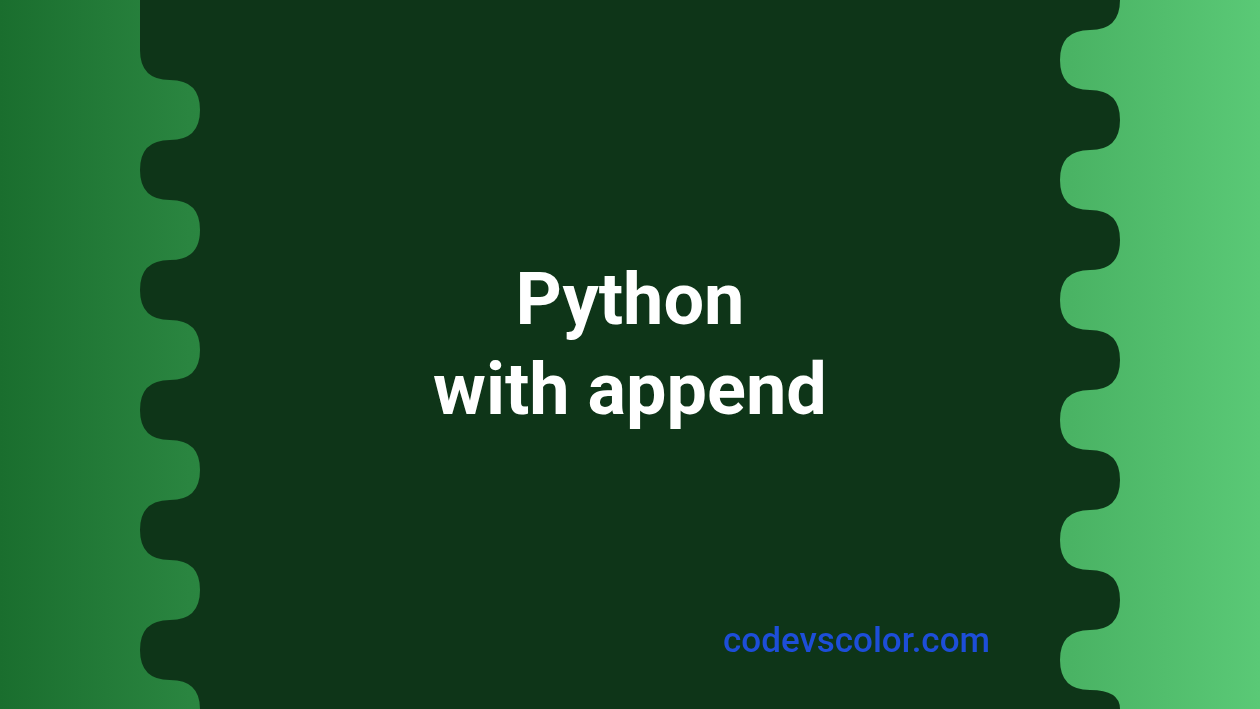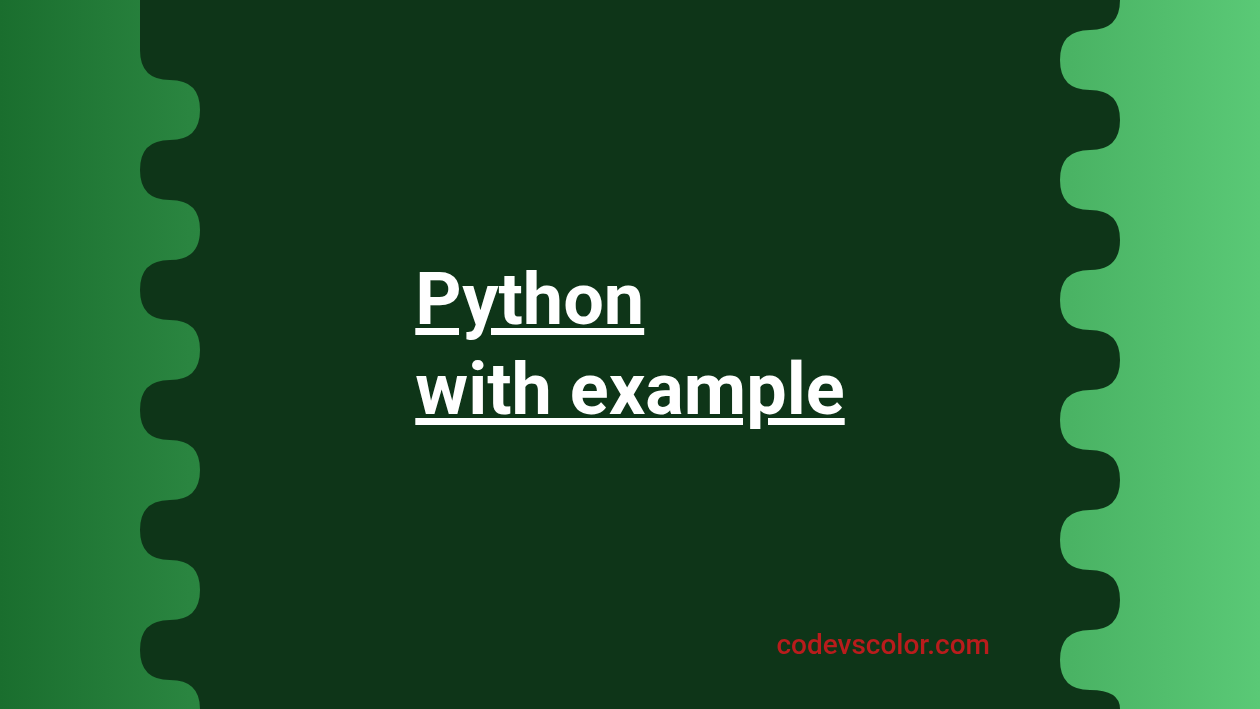--- a/index.html
+++ b/index.html
@@ -37,35 +37,35 @@
       flex-direction: column;
       align-items: center;
       justify-content: center;
       z-index: 10;
     }
     
     .main-title {
       color: #ffffff;
       font-size: 72px;
       font-weight: 700;
+      text-align: center;
       line-height: 1.25;
       margin-top: -20px;
-      text-decoration: underline;
     }
     
     .main-title .line {
       display: block;
     }
     
     .watermark {
       position: absolute;
       bottom: 48px;
       right: 270px;
-      color: #b91c1c;
-      font-size: 28px;
+      color: #1d4ed8;
+      font-size: 35px;
       font-weight: 500;
       z-index: 10;
     }
   </style>
 </head>
 <body>
 
 <div class="background"></div>
 
 <svg class="blob-overlay" viewBox="0 0 1260 709" preserveAspectRatio="none">
@@ -121,17 +121,17 @@
     Q 200,80 170,80
     Q 140,80 140,50
     Q 140,20 140,0
     Z
   "></path>
 </svg>
 
 <div class="content-container">
   <h1 class="main-title">
     <span class="line">Python</span>
-    <span class="line">with example</span>
+    <span class="line">with append</span>
   </h1>
 </div>
 
 <div class="watermark">codevscolor.com</div>
 
 </body></html>

